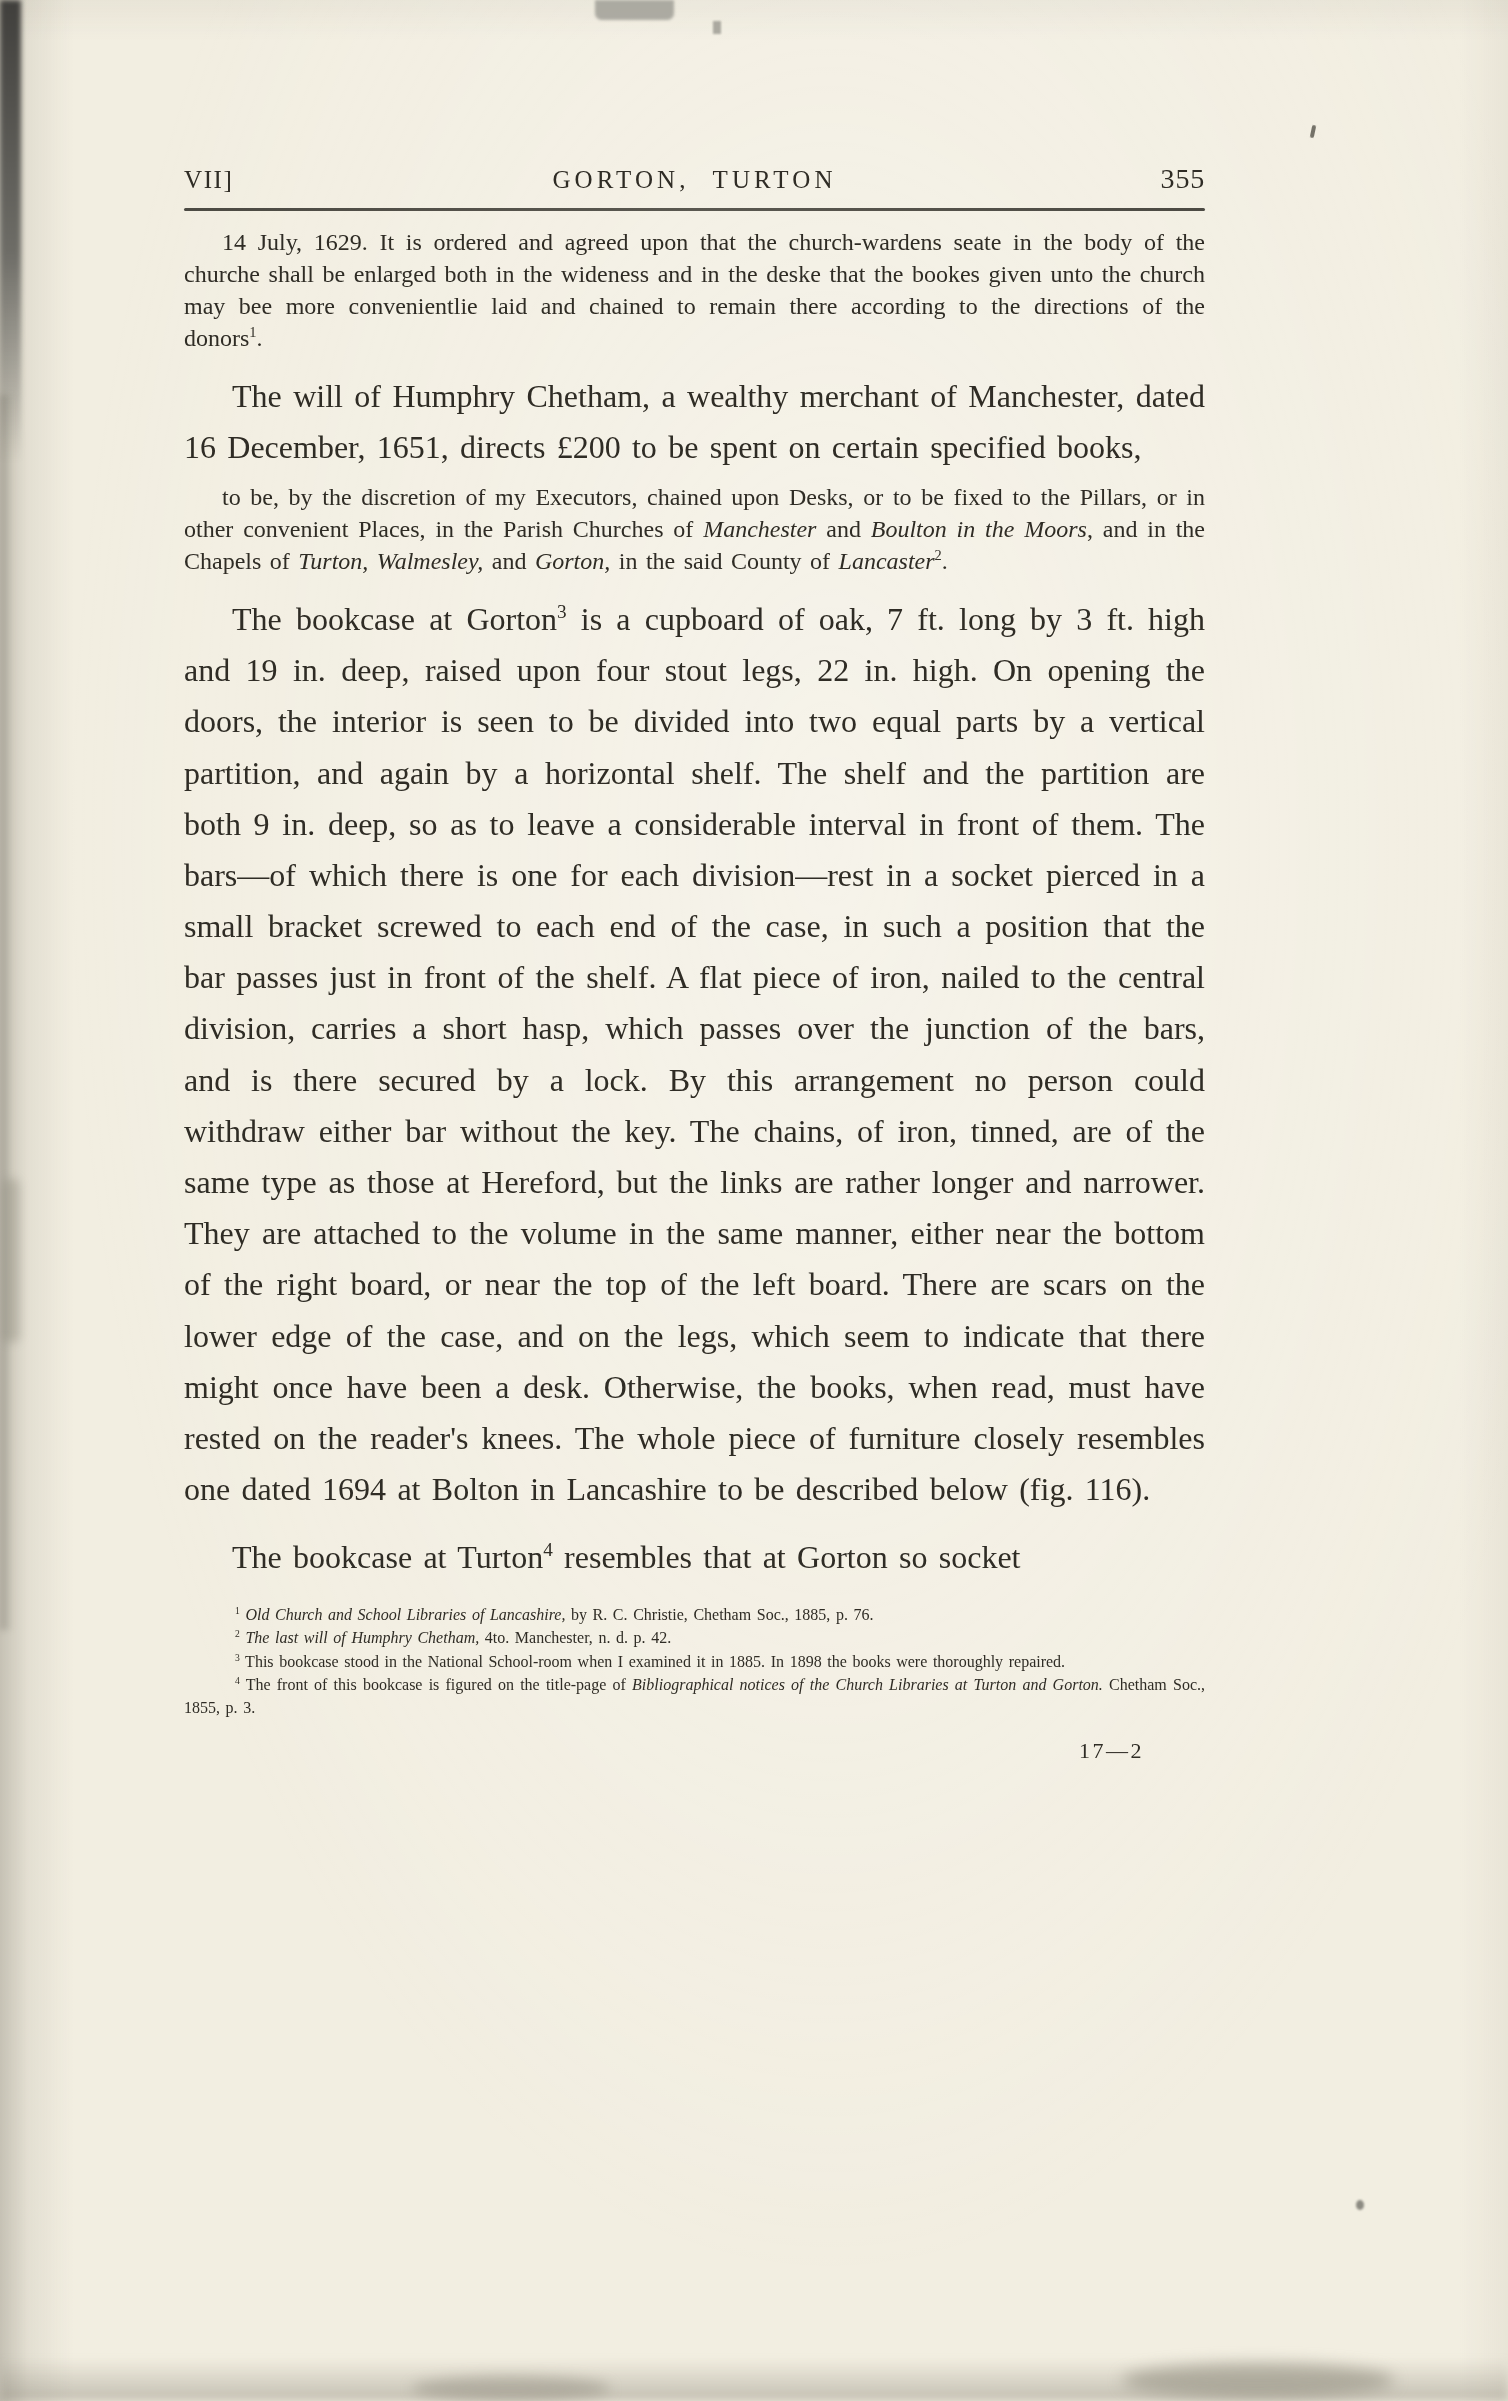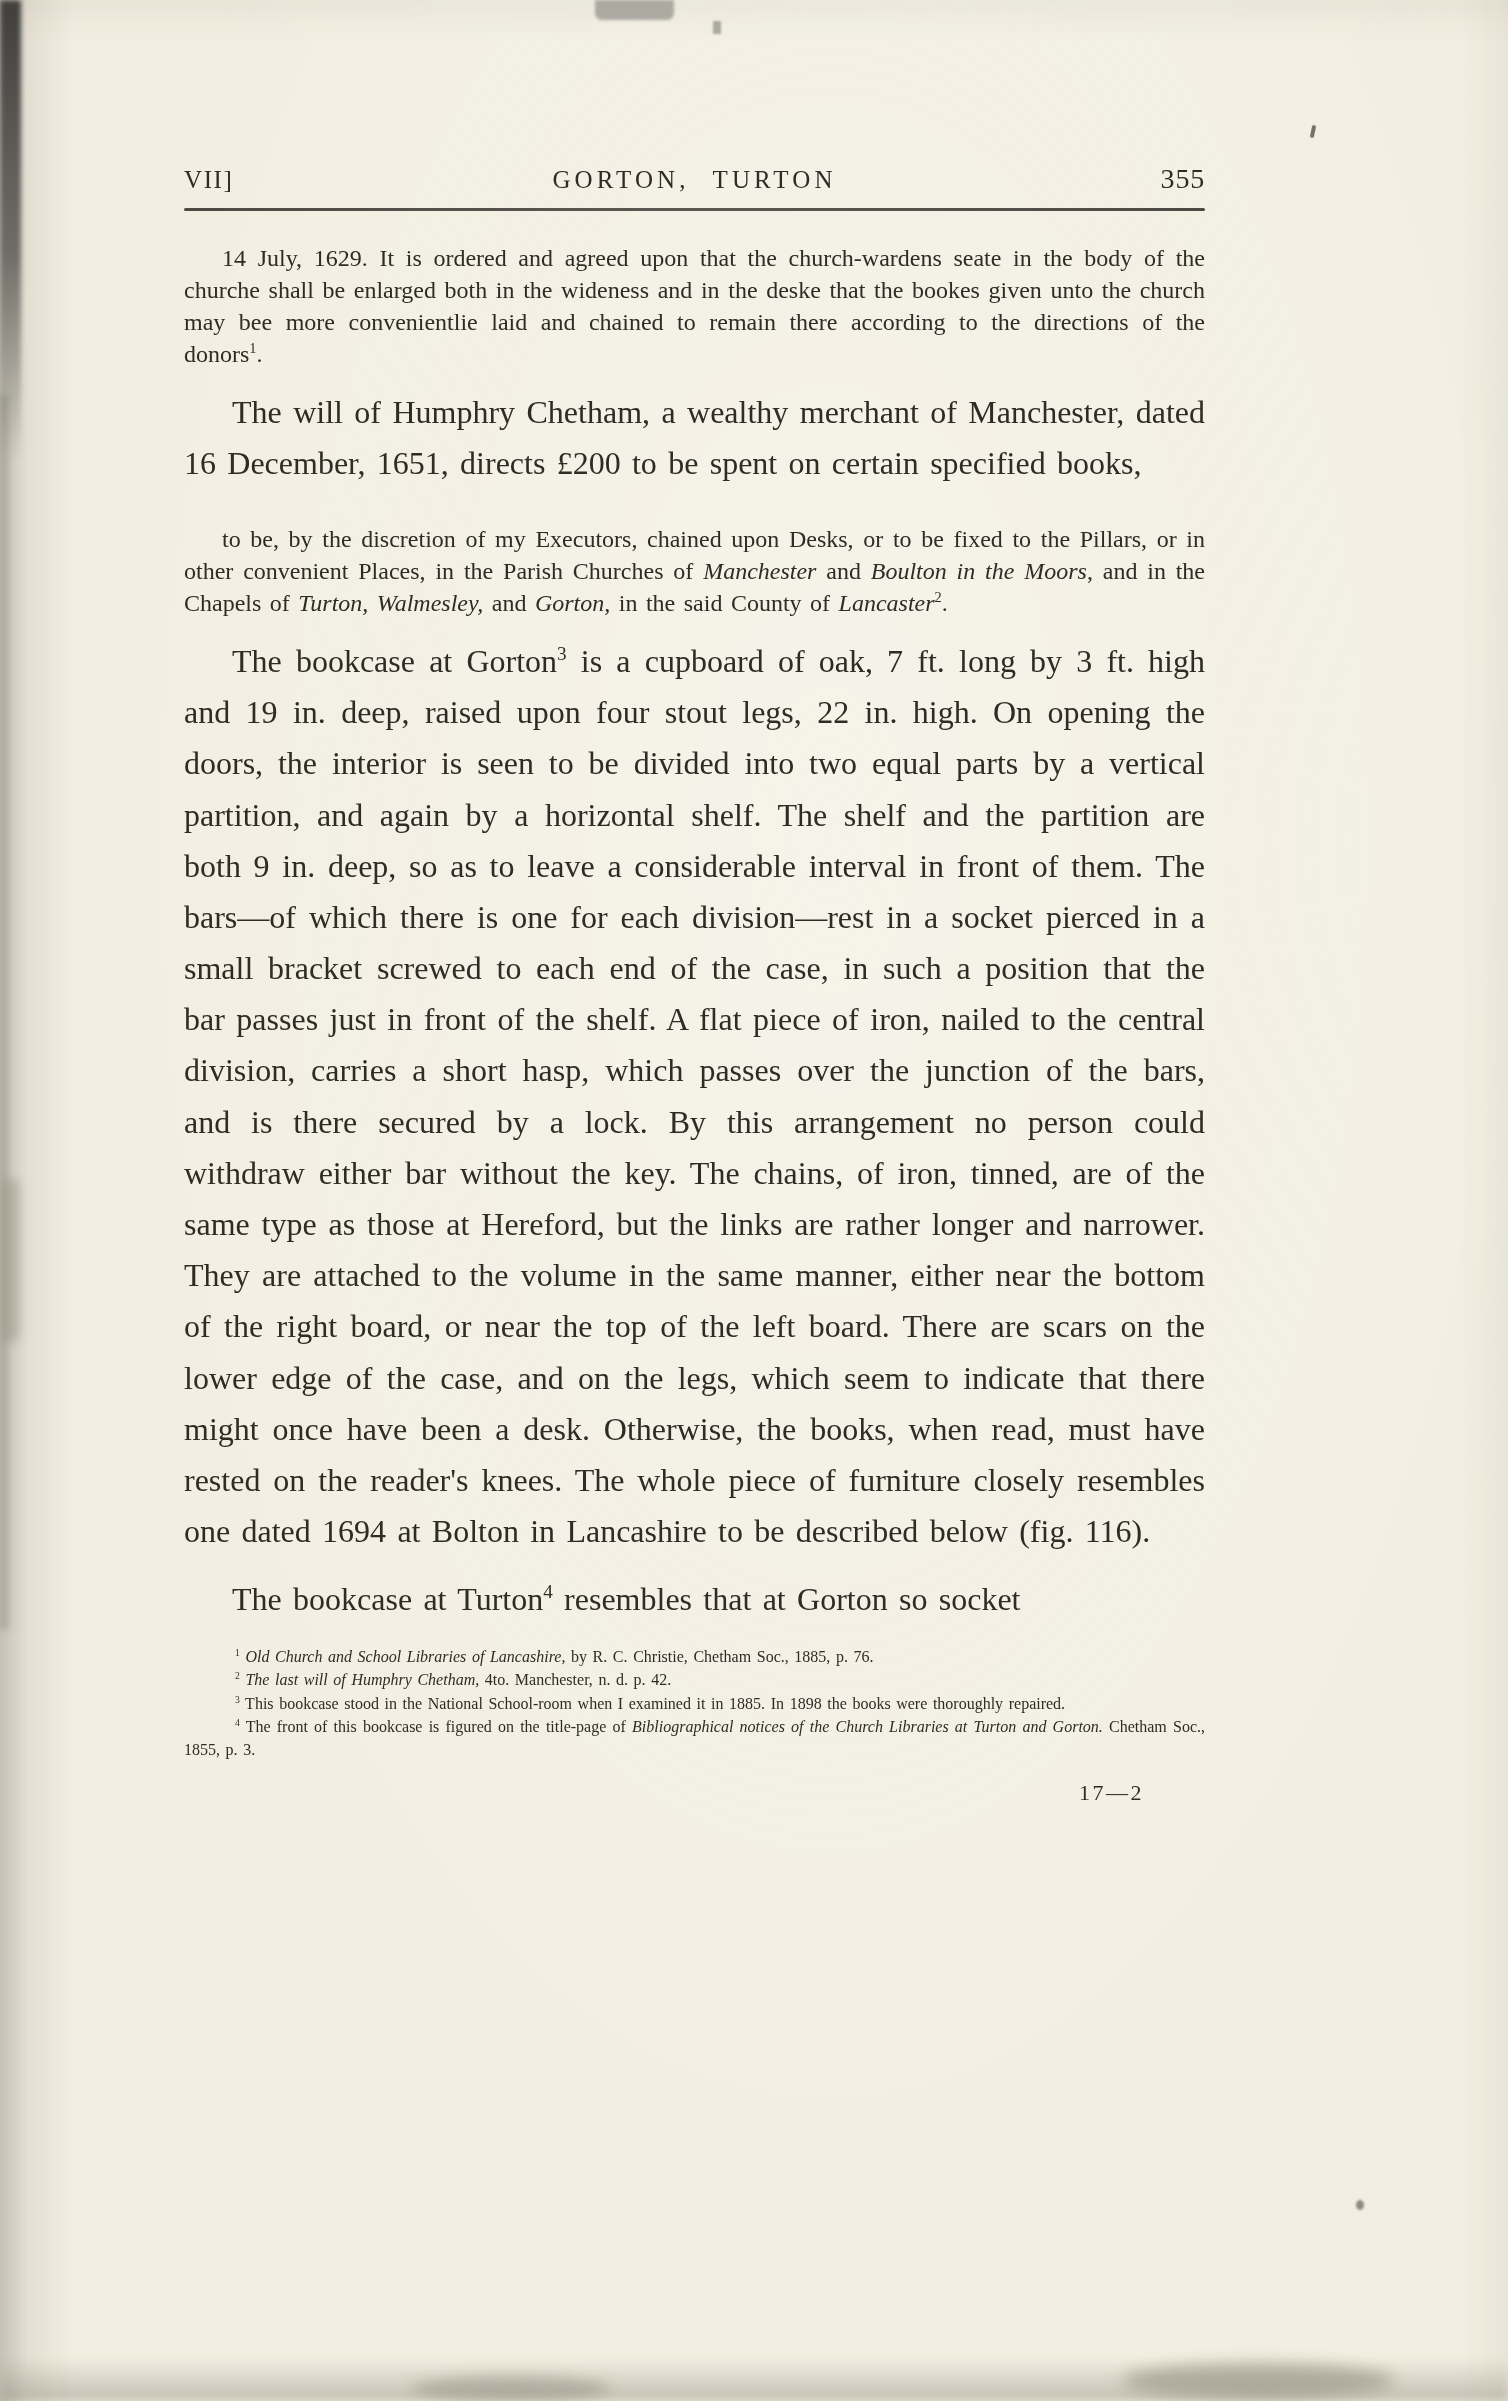--- a/index.html
+++ b/index.html
@@ -98,35 +98,35 @@
   .rule {
     margin-top: 13px;
     height: 2.5px;
     background: linear-gradient(to right, #4c4a43 0%, #5a5850 50%, #4c4a43 100%);
     border-radius: 1.6px;
   }
 
   p { margin: 0; text-align: justify; }
 
   .extract {
-    margin-top: 31px;
+    margin-top: 15px;
     font-size: 24px;
     line-height: 1.34;
     text-indent: 38px;
     word-spacing: 2.5px;
   }
   .bodytext {
     margin-top: 16.5px;
     font-size: 32px;
     line-height: 1.60;
     text-indent: 48px;
     word-spacing: 3.3px;
   }
   .quote {
-    margin-top: 34px;
+    margin-top: 8px;
     font-size: 24px;
     line-height: 1.34;
     text-indent: 38px;
     word-spacing: 2.5px;
   }
 
   .footnotes {
     margin-top: 20px;
     font-size: 16px;
     line-height: 1.46;

